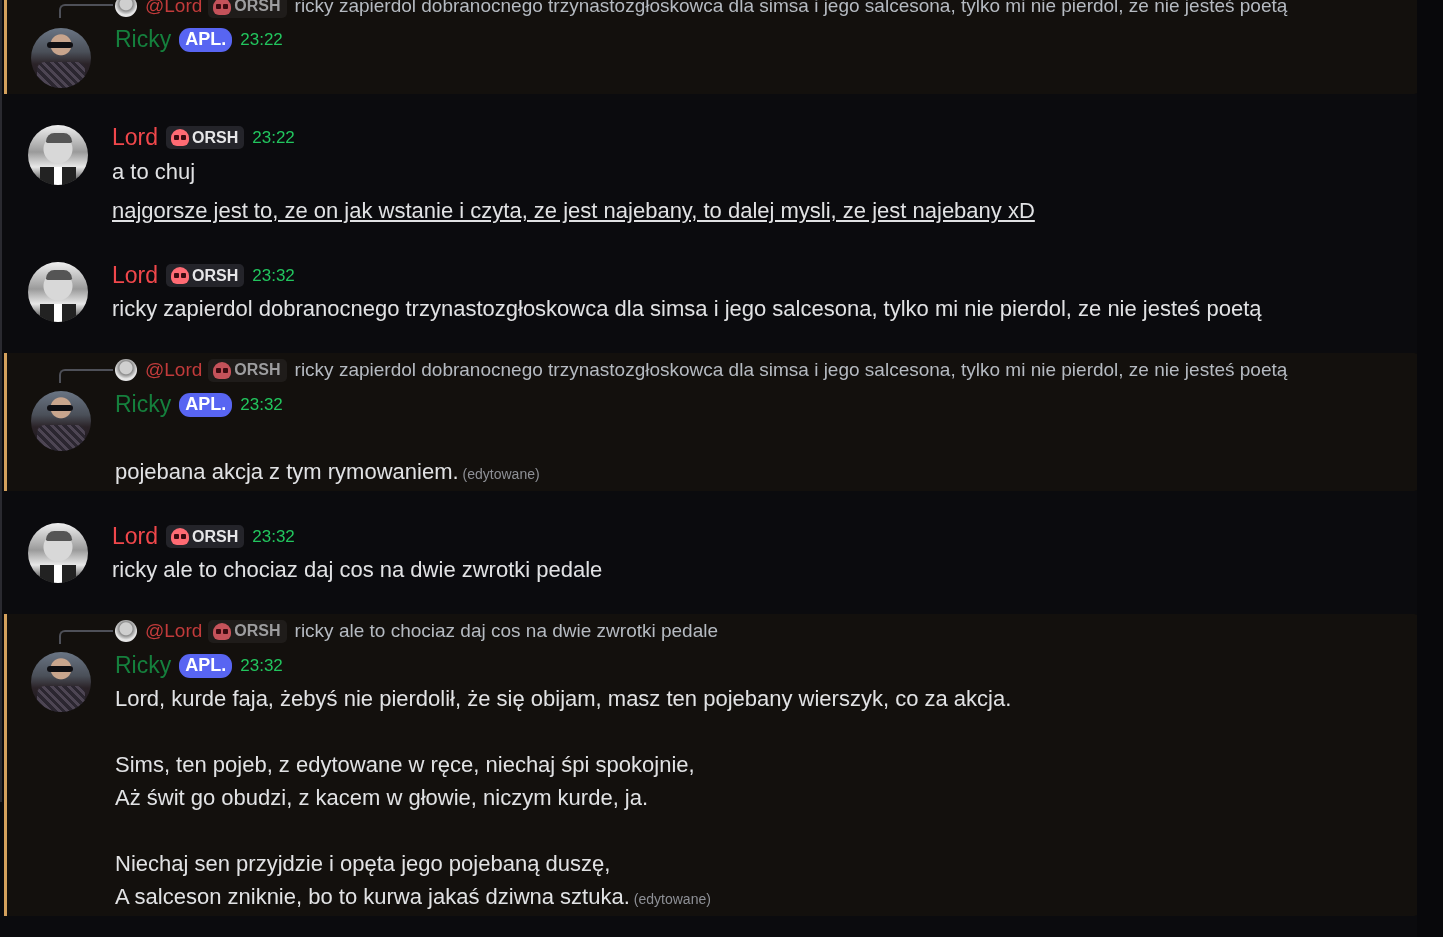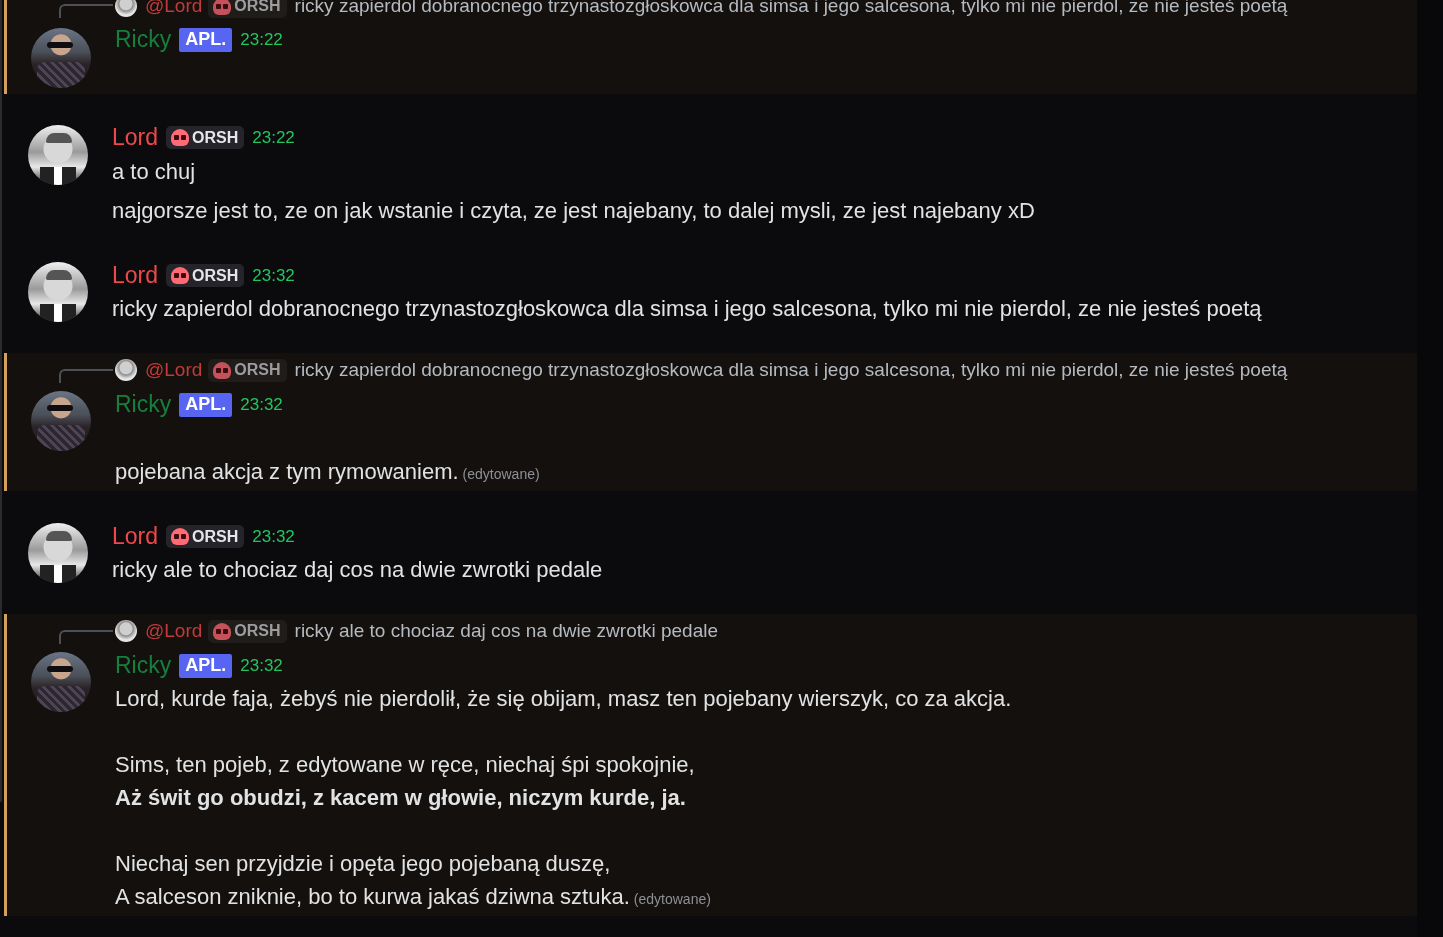--- a/index.html
+++ b/index.html
@@ -91,21 +91,21 @@
     .tag.bright { color: #e6e6e8; }
     .header {
       position: absolute; left: 108px; display: flex; align-items: center; gap: 8px;
       white-space: nowrap;
     }
     .uname { font-size: 23px; }
     .uname.ricky { color: #15803d; }
     .uname.lord { color: #f0474b; }
     .apl {
       background: #5865f2; color: #fff; font-weight: bold; font-size: 18px;
-      border-radius: 2px; padding: 1px 6px; height: 24px; display: inline-flex; align-items: center;
+      border-radius: 11px; padding: 1px 6px; height: 24px; display: inline-flex; align-items: center;
     }
     .time { font-size: 17px; color: #22c55e; }
     .text {
       position: absolute; left: 108px; font-size: 22px; line-height: 33px; color: #e1e2e4;
       white-space: nowrap;
     }
     .text.bolditalic { font-weight: bold; font-style: italic; }
     .edited { font-size: 14px; color: #8e9096; font-style: normal; font-weight: normal; margin-left: 4px; }
   </style>
 </head>
@@ -136,21 +136,21 @@
     <div class="avatar lord" style="top:15px;"></div>
     <div class="header" style="top:14px;">
       <span class="uname lord">Lord</span>
       <span class="tag bright">
           <span class="skull"></span>
           <span>ORSH</span>
         </span>
       <span class="time">23:22</span>
     </div>
     <div class="text" style="top:45px;">a to chuj</div>
-    <div class="text" style="top:84px;">najgorsze jest to, ze on jak wstanie i czyta, ze jest najebany, to dalej mysli, ze jest najebany xD</div>
+    <div class="text" style="top:84px;text-decoration:underline;">najgorsze jest to, ze on jak wstanie i czyta, ze jest najebany, to dalej mysli, ze jest najebany xD</div>
   </div>
 
   <div class="msg" style="top:248px; height:90px;">
     <div class="avatar lord" style="top:14px;"></div>
     <div class="header" style="top:14px;">
       <span class="uname lord">Lord</span>
       <span class="tag bright">
           <span class="skull"></span>
           <span>ORSH</span>
         </span>
@@ -206,21 +206,21 @@
       <span style="margin-left:8px">ricky ale to chociaz daj cos na dwie zwrotki pedale</span>
     </div>
     <div class="avatar ricky" style="top:38px;"></div>
     <div class="header" style="top:38px;">
       <span class="uname ricky">Ricky</span>
       <span class="apl">APL.</span>
       <span class="time">23:32</span>
     </div>
     <div class="text" style="top:68px;">Lord, kurde faja, żebyś nie pierdolił, że się obijam, masz ten pojebany wierszyk, co za akcja.</div>
     <div class="text" style="top:134px;">Sims, ten pojeb, z edytowane w ręce, niechaj śpi spokojnie,</div>
-    <div class="text" style="top:167px;font-weight:bold;">Aż świt go obudzi, z kacem w głowie, niczym kurde, ja.</div>
+    <div class="text" style="top:167px;">Aż świt go obudzi, z kacem w głowie, niczym kurde, ja.</div>
     <div class="text" style="top:233px;">Niechaj sen przyjdzie i opęta jego pojebaną duszę,</div>
     <div class="text" style="top:266px;">
       <span>A salceson zniknie, bo to kurwa jakaś dziwna sztuka.</span><span class="edited">(edytowane)</span>
     </div>
   </div>
 
   <div class="scrollstrip"></div>
 </div>
 
 </body></html>

